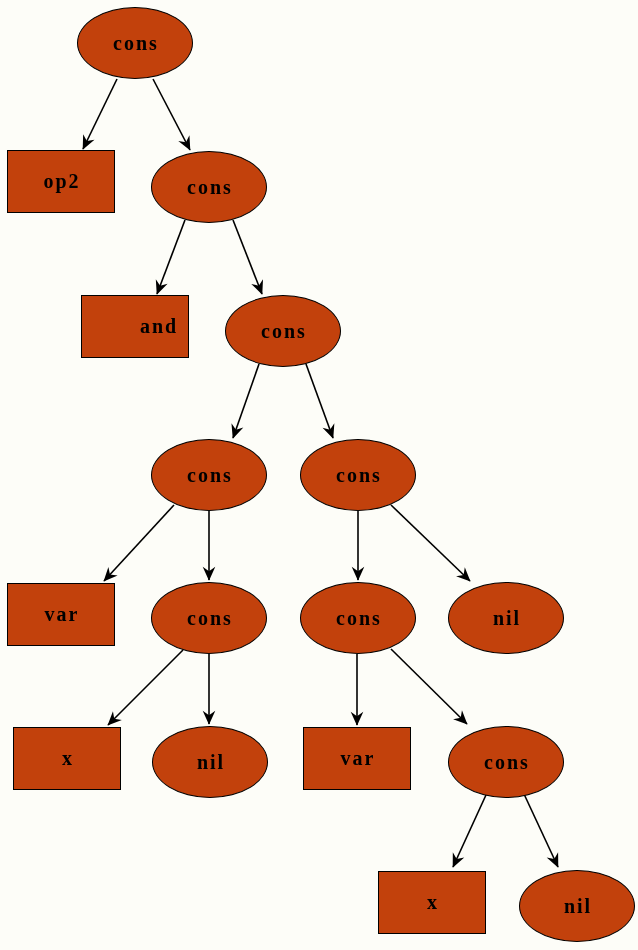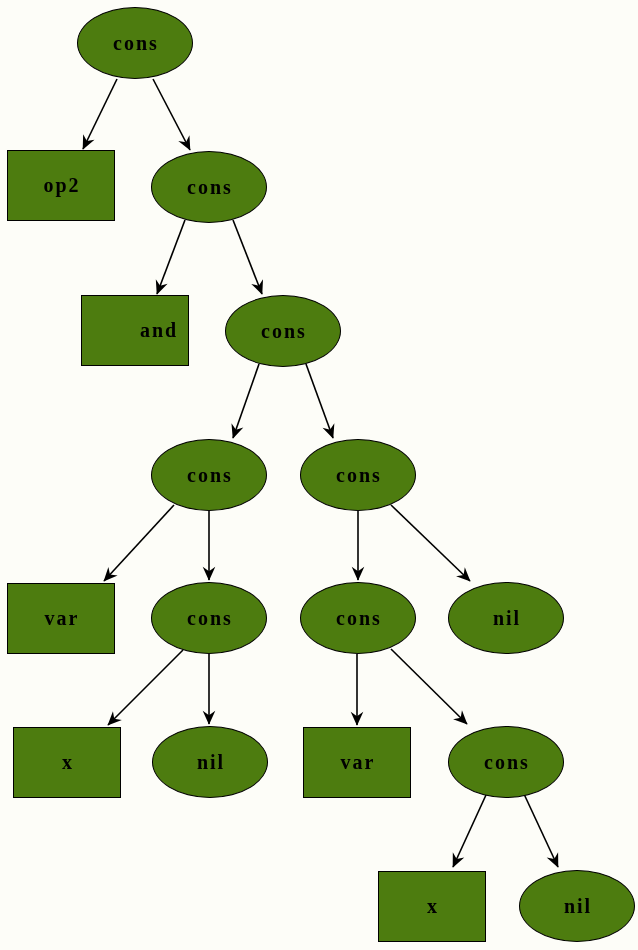--- a/index.html
+++ b/index.html
@@ -20,36 +20,36 @@
     left: 0; top: 0;
     width: 638px; height: 950px;
   }
   svg.edges line { stroke: #000000; stroke-width: 1.6; }
   .node {
     position: absolute;
     display: flex;
     align-items: center;
     justify-content: center;
     box-sizing: border-box;
-    background: #4d7c0f;
+    background: #c2410c;
     border: 1.7px solid #000000;
     color: #000000;
     font-weight: bold;
     font-size: 20px;
     letter-spacing: 2px;
     text-indent: 2px;
   }
   .node.ellipse {
     width: 116px;
     height: 72px;
     border-radius: 50%;
   }
   .node.box {
     width: 108px;
-    height: 71px;
+    height: 63px;
     border-radius: 0;
   }
 </style>
 </head>
 <body>
 
 <div class="canvas">
 
   <svg class="edges" viewBox="0 0 638 950" xmlns="http://www.w3.org/2000/svg">
     <defs>

